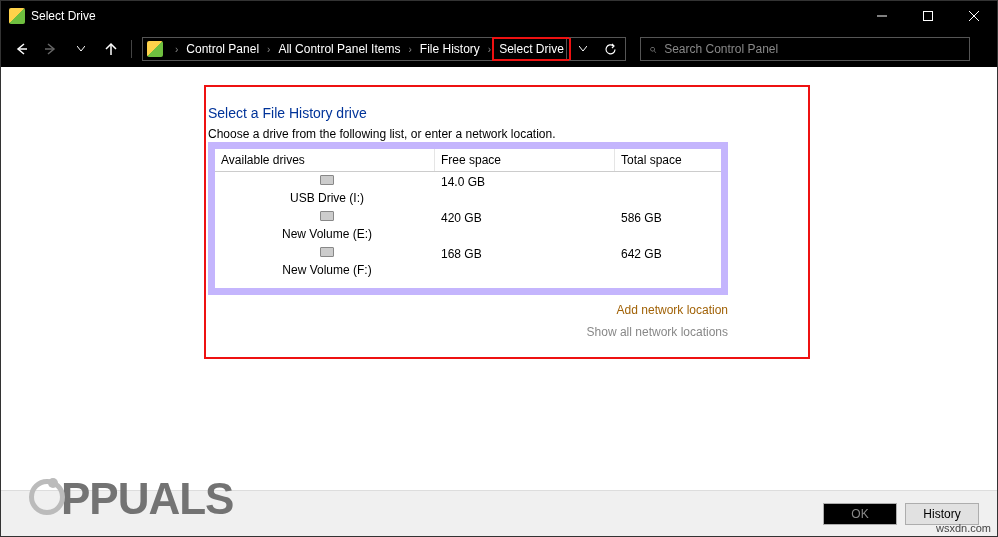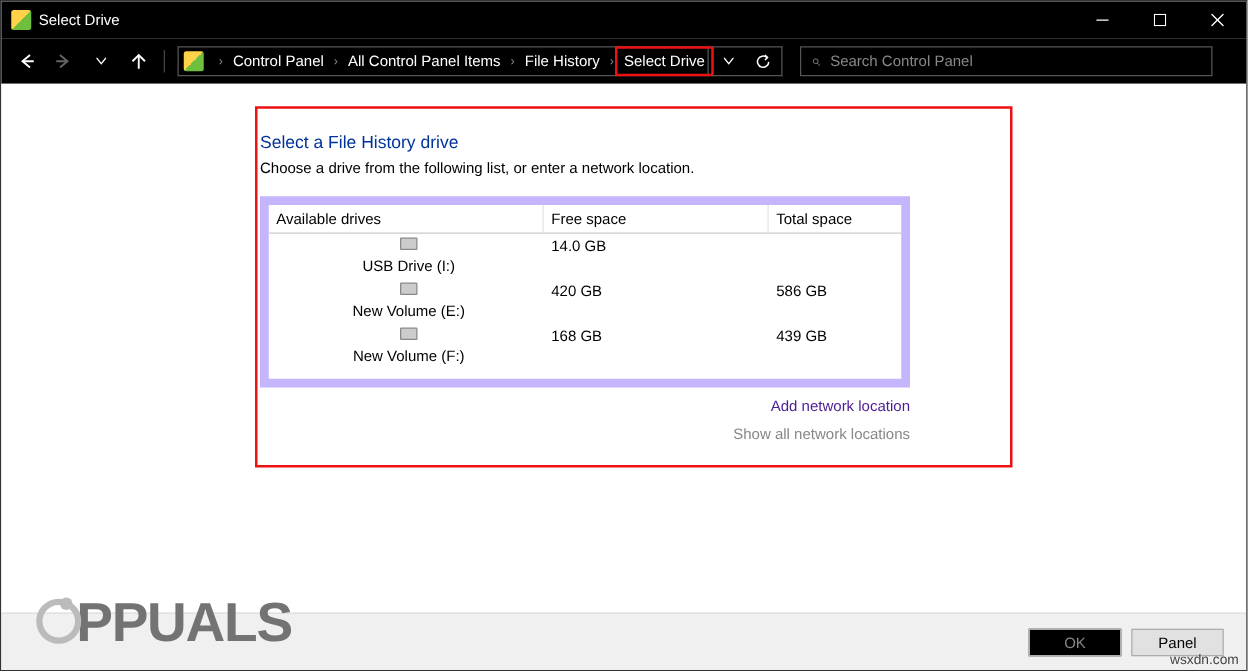--- a/index.html
+++ b/index.html
@@ -30,40 +30,40 @@
     .search-icon { color: #888; font-size: 13px; padding: 0 8px; transform: scaleX(-1); }
     .search-input { flex: 1; background: transparent; border: none; color: #fff; font-size: 12px; outline: none; }
     .search-input::placeholder { color: #888; }
 
     
     .content-area { position: absolute; top: 66px; left: 0; right: 0; bottom: 46px; background: #fff; }
     .panel { position: absolute; left: 205px; top: 20px; width: 602px; outline: 2px solid #e11; padding: 18px 0 18px 0; }
     .panel-inner { padding: 0 2px; }
 
     .page-heading { color: #003399; font-size: 14px; font-weight: 400; margin-bottom: 6px; }
-    .page-sub { color: #000; font-size: 12px; margin-bottom: 16px; }
+    .page-sub { color: #000; font-size: 12px; margin-bottom: 1px; }
 
     .drive-table { border: 7px solid #c4b5fd; width: 520px; }
     .drive-head { display: flex; border-bottom: 1px solid #ccc; }
     .drive-head .col { font-size: 12px; padding: 4px 6px; border-right: 1px solid #e5e5e5; }
     .drive-head .col:last-child { border-right: none; }
     .col-name { width: 220px; }
     .col-free { width: 180px; }
     .col-total { flex: 1; }
 
     .drive-row { display: flex; }
     .drive-row .cell { font-size: 12px; padding: 3px 6px; flex-direction: column; }
     .drive-row .cell.name { width: 220px; display: flex; align-items: center; gap: 6px; padding-left: 10px; }
     .drive-row .cell.free { width: 180px; }
     .drive-row .cell.total { flex: 1; }
     .drive-icon { width: 14px; height: 10px; background: #ccc; border: 1px solid #888; border-radius: 1px; display: inline-block; }
     .drive-body { padding-bottom: 8px; }
 
     .link-row { text-align: right; width: 520px; font-size: 12px; margin-top: 8px; }
-    .link-row a { color: #4c1d95; text-decoration: none; cursor: pointer; }
+    .link-row a { color: #a16207; text-decoration: none; cursor: pointer; }
     .link-row.muted a { color: #888; }
 
     
     .footer { position: absolute; bottom: 0; left: 0; right: 0; height: 46px; background: #f0f0f0; border-top: 1px solid #ddd; display: flex; align-items: center; justify-content: flex-end; padding-right: 18px; gap: 8px; }
     .btn { min-width: 74px; height: 22px; font-size: 12px; background: #e1e1e1; border: 1px solid #adadad; cursor: pointer; }
     .btn:disabled { color: #888; background: #000000; margin-left: 14px; }
 
     .watermark-logo { position: absolute; left: 28px; bottom: 12px; font-size: 44px; font-weight: 800; color: #737373; letter-spacing: -1px; font-family: Arial, sans-serif; display: flex; align-items: center; }
     .watermark-logo .circ { width: 36px; height: 36px; border: 5px solid #bbb; border-radius: 50%; display: inline-flex; align-items: center; justify-content: center; margin-right: -4px; position: relative; top: -2px; }
     .watermark-logo .circ::before { content: ""; position: absolute; width: 10px; height: 10px; background: #bbb; border-radius: 50%; top: -6px; right: 2px; }
@@ -179,37 +179,37 @@
               </div>
             <div class="cell free">420 GB</div>
             <div class="cell total">586 GB</div>
           </div>
           <div class="drive-row">
             <div class="cell name">
                 <span class="drive-icon"></span>
                 <span>New Volume (F:)</span>
               </div>
             <div class="cell free">168 GB</div>
-            <div class="cell total">439 GB</div>
+            <div class="cell total">642 GB</div>
           </div>
         </div>
       </div>
 
       <div class="link-row">
         <a>Add network location</a>
       </div>
       <div class="link-row muted">
         <a>Show all network locations</a>
       </div>
     </div>
   </div>
 </div>
 
 <div class="footer">
   <button class="btn" disabled="">OK</button>
-  <button class="btn">Panel</button>
+  <button class="btn">History</button>
 </div>
 
 <div class="watermark-logo">
   <span class="circ"></span>
     <span>PPUALS</span>
 </div>
 <div class="watermark-src">wsxdn.com</div>
 
 </body></html>

